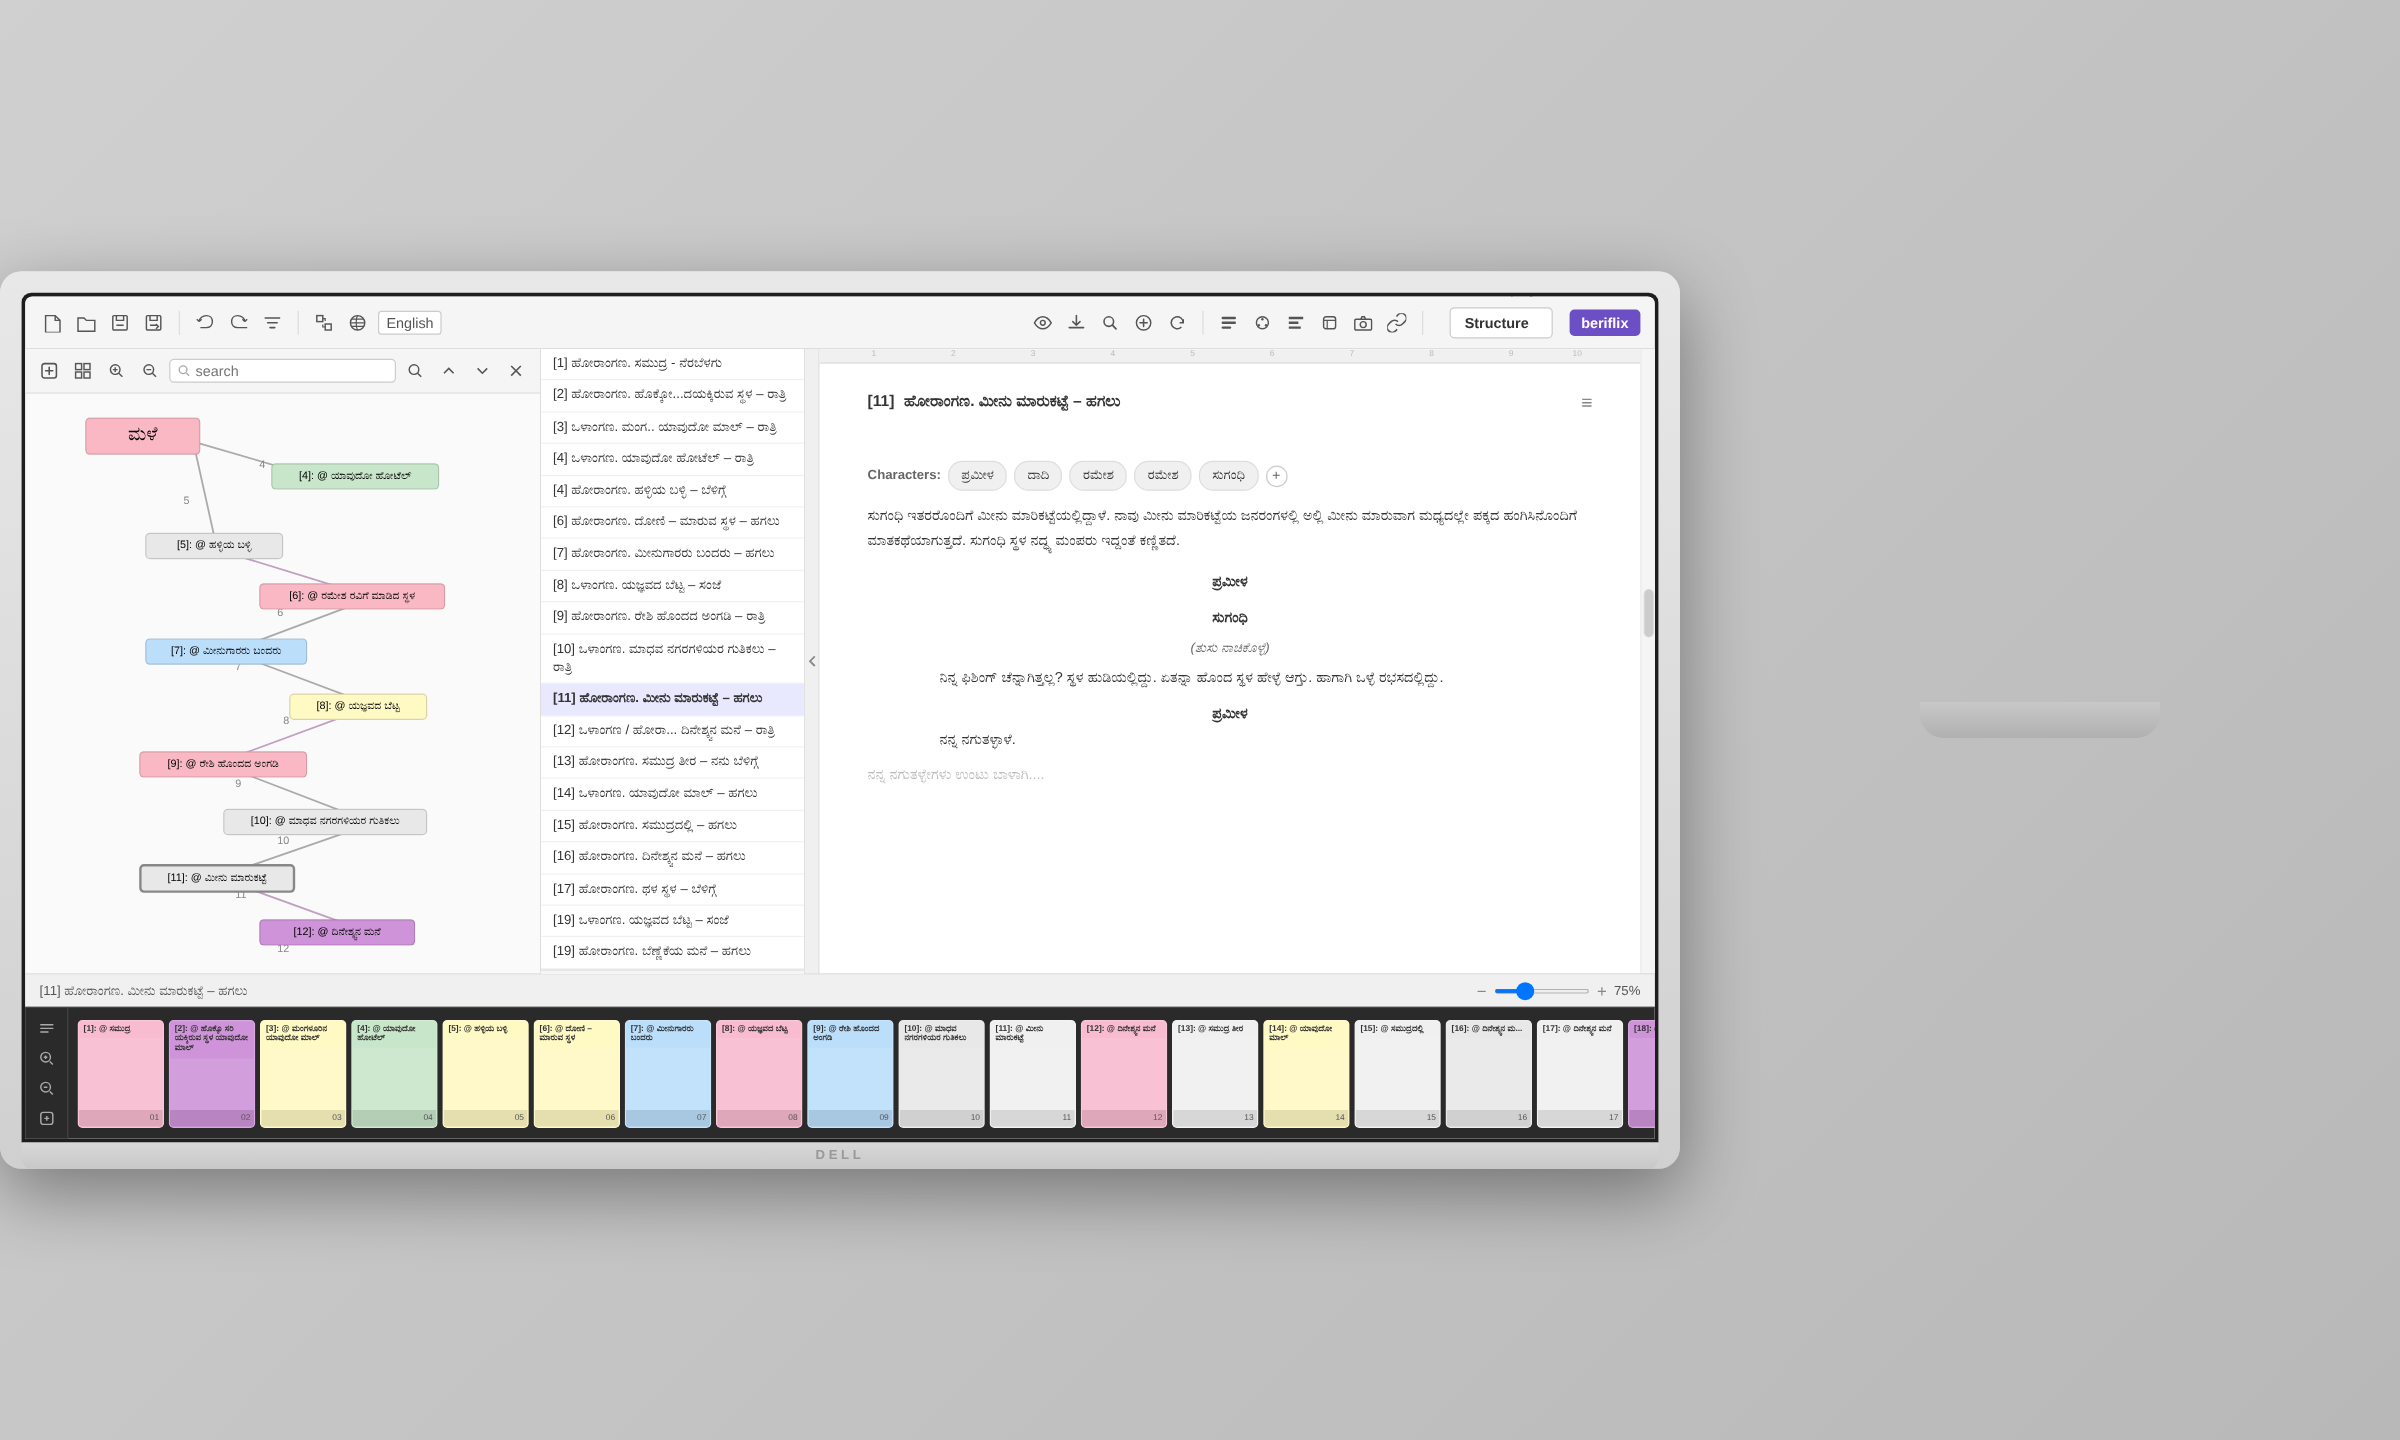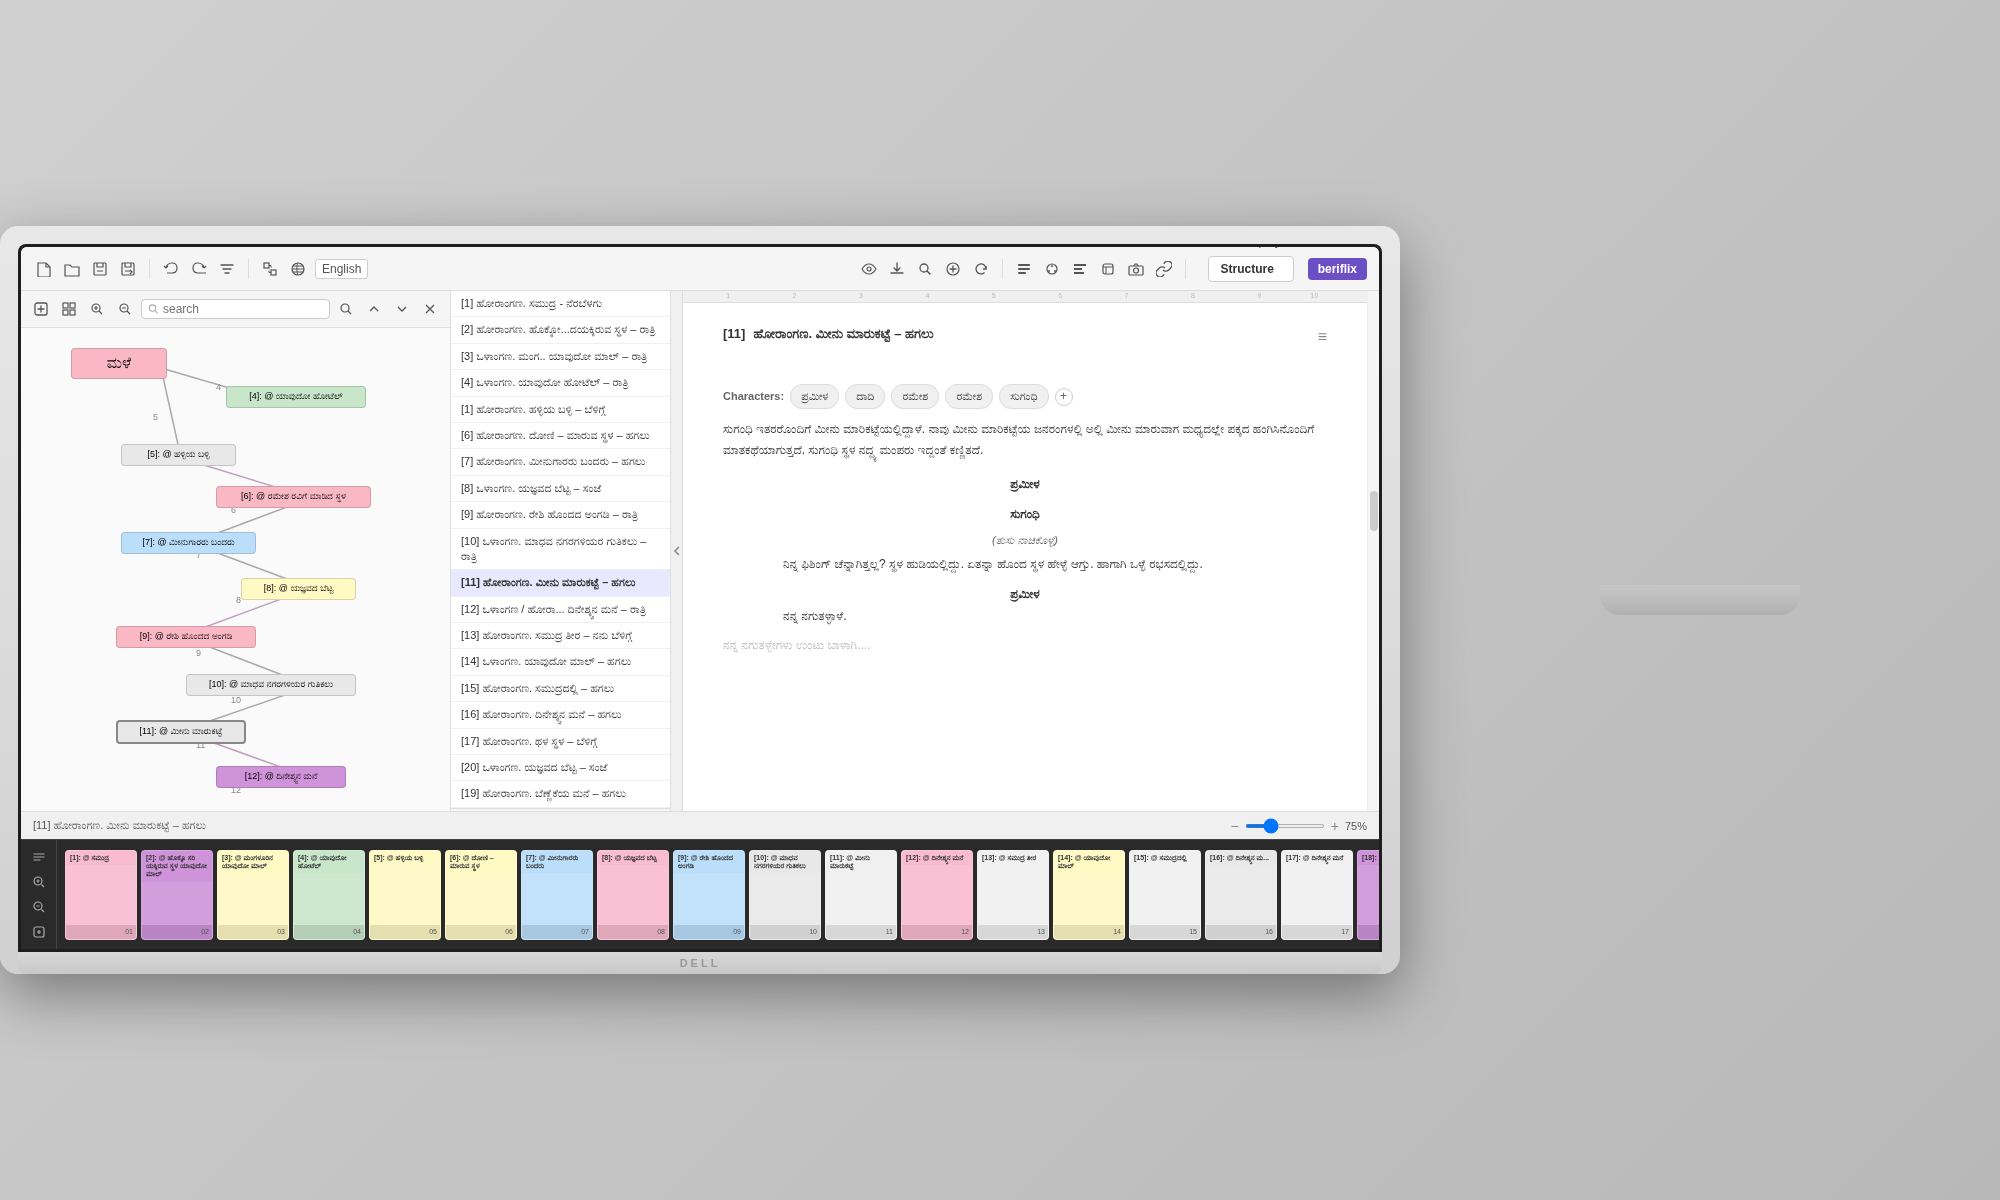--- a/index.html
+++ b/index.html
@@ -687,34 +687,34 @@
             </div>
           </div>
         </div>
 
         <div class="scene-list-panel">
           <div id="scene-list-items">
               <div class="scene-list-item">[1] ಹೋರಾಂಗಣ. ಸಮುದ್ರ - ನೆರಬೆಳಗು</div>
               <div class="scene-list-item">[2] ಹೋರಾಂಗಣ. ಹೊಕ್ಕೋ...ದಯಕ್ಕಿರುವ ಸ್ಥಳ – ರಾತ್ರಿ</div>
               <div class="scene-list-item">[3] ಒಳಾಂಗಣ. ಮಂಗ.. ಯಾವುದೋ ಮಾಲ್ – ರಾತ್ರಿ</div>
               <div class="scene-list-item">[4] ಒಳಾಂಗಣ. ಯಾವುದೋ ಹೋಟೆಲ್ – ರಾತ್ರಿ</div>
-              <div class="scene-list-item">[1] ಹೋರಾಂಗಣ. ಹಳ್ಳಿಯ ಬಳ್ಳಿ – ಬೆಳಿಗ್ಗೆ</div>
+              <div class="scene-list-item">[4] ಹೋರಾಂಗಣ. ಹಳ್ಳಿಯ ಬಳ್ಳಿ – ಬೆಳಿಗ್ಗೆ</div>
               <div class="scene-list-item">[6] ಹೋರಾಂಗಣ. ದೋಣಿ – ಮಾರುವ ಸ್ಥಳ – ಹಗಲು</div>
               <div class="scene-list-item">[7] ಹೋರಾಂಗಣ. ಮೀನುಗಾರರು ಬಂದರು – ಹಗಲು</div>
               <div class="scene-list-item">[8] ಒಳಾಂಗಣ. ಯಜ್ಞವದ ಬೆಟ್ಟ – ಸಂಜೆ</div>
               <div class="scene-list-item">[9] ಹೋರಾಂಗಣ. ರೇಶಿ ಹೊಂದದ ಅಂಗಡಿ – ರಾತ್ರಿ</div>
               <div class="scene-list-item">[10] ಒಳಾಂಗಣ. ಮಾಧವ ನಗರಗಳಿಯರ ಗುತಿಕಲು – ರಾತ್ರಿ</div>
               <div class="scene-list-item active">[11] ಹೋರಾಂಗಣ. ಮೀನು ಮಾರುಕಟ್ಟೆ – ಹಗಲು</div>
               <div class="scene-list-item">[12] ಒಳಾಂಗಣ / ಹೋರಾ... ದಿನೇಶ್ಕ್ವನ ಮನೆ – ರಾತ್ರಿ</div>
               <div class="scene-list-item">[13] ಹೋರಾಂಗಣ. ಸಮುದ್ರ ತೀರ – ನನು ಬೆಳಿಗ್ಗೆ</div>
               <div class="scene-list-item">[14] ಒಳಾಂಗಣ. ಯಾವುದೋ ಮಾಲ್ – ಹಗಲು</div>
               <div class="scene-list-item">[15] ಹೋರಾಂಗಣ. ಸಮುದ್ರದಲ್ಲಿ – ಹಗಲು</div>
               <div class="scene-list-item">[16] ಹೋರಾಂಗಣ. ದಿನೇಶ್ಕ್ವನ ಮನೆ – ಹಗಲು</div>
               <div class="scene-list-item">[17] ಹೋರಾಂಗಣ. ಥಳ ಸ್ಥಳ – ಬೆಳಿಗ್ಗೆ</div>
-              <div class="scene-list-item">[20] ಒಳಾಂಗಣ. ಯಜ್ಞವದ ಬೆಟ್ಟ – ಸಂಜೆ</div>
+              <div class="scene-list-item">[19] ಒಳಾಂಗಣ. ಯಜ್ಞವದ ಬೆಟ್ಟ – ಸಂಜೆ</div>
               <div class="scene-list-item">[19] ಹೋರಾಂಗಣ. ಬೆಣ್ಣೆಕೆಯ ಮನೆ – ಹಗಲು</div>
             </div>
           <div class="scene-list-footer">
             
           </div>
         </div>
 
         <div style="width:12px;background:#f0f0f0;border-right:1px solid #ddd;display:flex;align-items:center;justify-content:center;cursor:pointer;">
           <svg width="8" height="12" viewBox="0 0 8 12">
               <path d="M6 2L2 6l4 4" stroke="#888" stroke-width="1.5" fill="none"></path>

